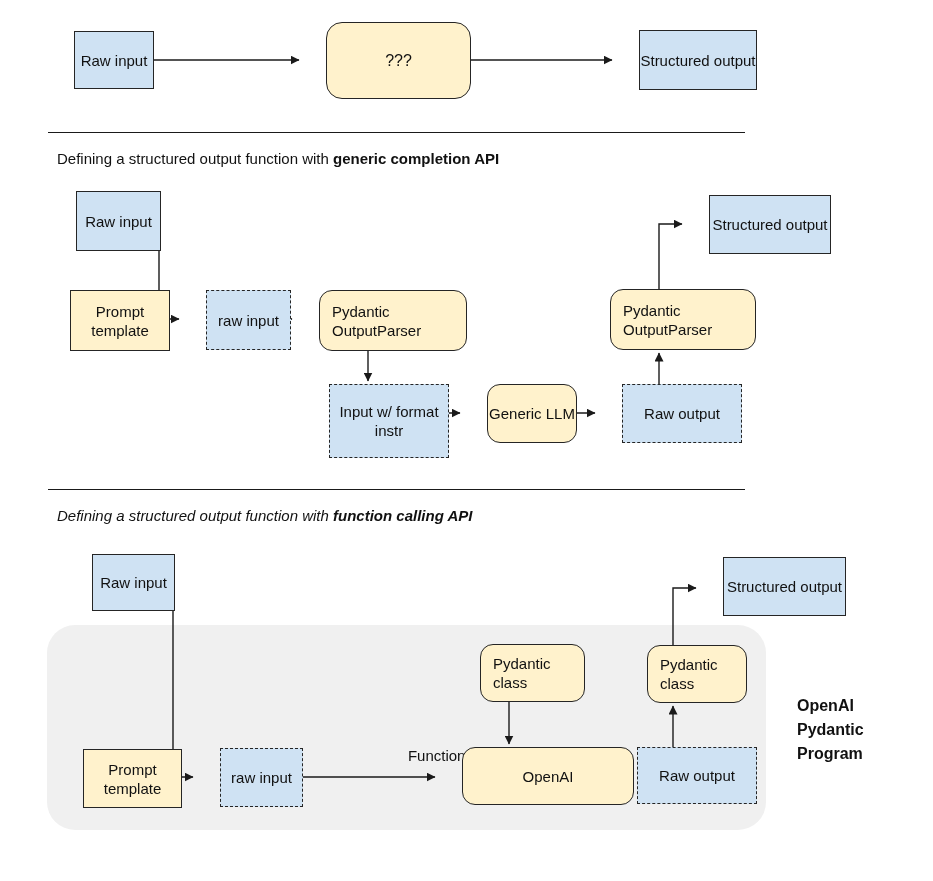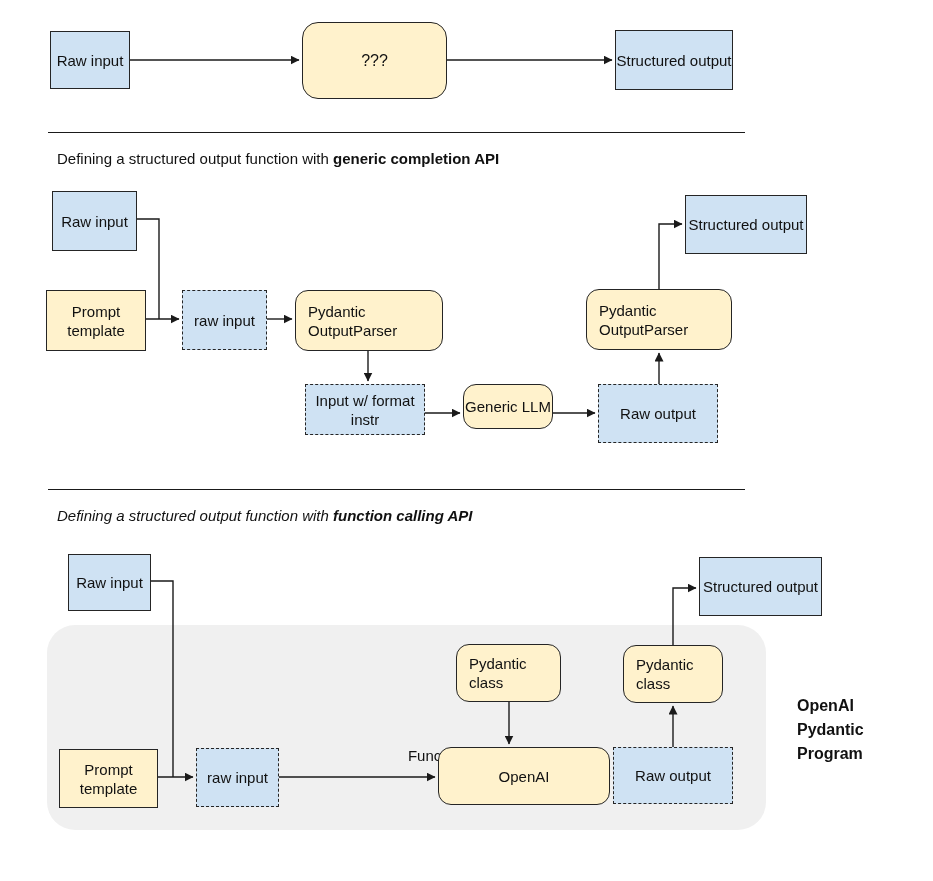--- a/index.html
+++ b/index.html
@@ -1,19 +1,19 @@
 <!DOCTYPE html>
 <html><head>
 <meta charset="utf-8">
 <style>
   html,body{margin:0;padding:0;background:#ffffff;}
   #canvas{position:relative;width:933px;height:881px;background:#ffffff;overflow:hidden;
           font-family:"Liberation Sans",sans-serif;color:#111;}
   .node{position:absolute;display:flex;align-items:center;justify-content:center;
-        text-align:center;font-size:15px;line-height:19px;box-sizing:border-box;z-index:3;}
+        text-align:center;font-size:15px;line-height:19px;box-sizing:border-box;z-index:3;margin-left:24px;}
   .blue{background:#cfe2f3;border:1.4px solid #252525;}
   .yellow{background:#fff2cc;border:1.4px solid #252525;}
   .dashed{background:#cfe2f3;border:1.4px dashed #252525;}
   .rounded{border-radius:13px;}
   .rounded-lg{border-radius:16px;}
   .left-align{justify-content:flex-start;text-align:left;padding-left:12px;padding-right:13px;}
   .divider{position:absolute;height:0;border-top:1.5px solid #1a1a1a;z-index:2;}
   .section-title{position:absolute;font-size:15px;line-height:20px;z-index:3;white-space:nowrap;}
   .free-label{position:absolute;font-size:15px;line-height:19px;z-index:3;}
   .side-label{position:absolute;font-size:16px;line-height:24px;font-weight:bold;z-index:3;margin-top:8px;}
@@ -32,22 +32,22 @@
   <div class="node blue" style="left:615px;top:30px;width:118px;height:60px;">Structured output</div>
 
   <div class="divider" style="left:48px;top:132px;width:697px;"></div>
 
   <div class="section-title" style="left:57px;top:149px;"><span>Defining a structured output function with </span><b>generic completion API</b></div>
 
   <div class="node blue" style="left:52px;top:191px;width:85px;height:60px;">Raw input</div>
   <div class="node yellow" style="left:46px;top:290px;width:100px;height:61px;">Prompt template</div>
   <div class="node dashed" style="left:182px;top:290px;width:85px;height:60px;">raw input</div>
   <div class="node yellow rounded left-align" style="left:295px;top:290px;width:148px;height:61px;">Pydantic OutputParser</div>
-  <div class="node dashed" style="left:305px;top:384px;width:120px;height:51px;">Input w/ format instr</div>
-  <div class="node yellow rounded" style="left:463px;top:384px;width:90px;height:45px;">Generic LLM</div>
+  <div class="node dashed" style="left:305px;top:384px;width:120px;height:74px;">Input w/ format instr</div>
+  <div class="node yellow rounded" style="left:463px;top:384px;width:90px;height:59px;">Generic LLM</div>
   <div class="node dashed" style="left:598px;top:384px;width:120px;height:59px;">Raw output</div>
   <div class="node yellow rounded left-align" style="left:586px;top:289px;width:146px;height:61px;">Pydantic OutputParser</div>
   <div class="node blue" style="left:685px;top:195px;width:122px;height:59px;">Structured output</div>
 
   <div class="divider" style="left:48px;top:489px;width:697px;"></div>
 
   <div class="section-title" style="left:57px;top:506px;font-style:italic;"><span>Defining a structured output function with </span><b>function calling API</b></div>
 
   <div class="gray-panel" style="left:47px;top:625px;width:719px;height:205px;"></div>
 

